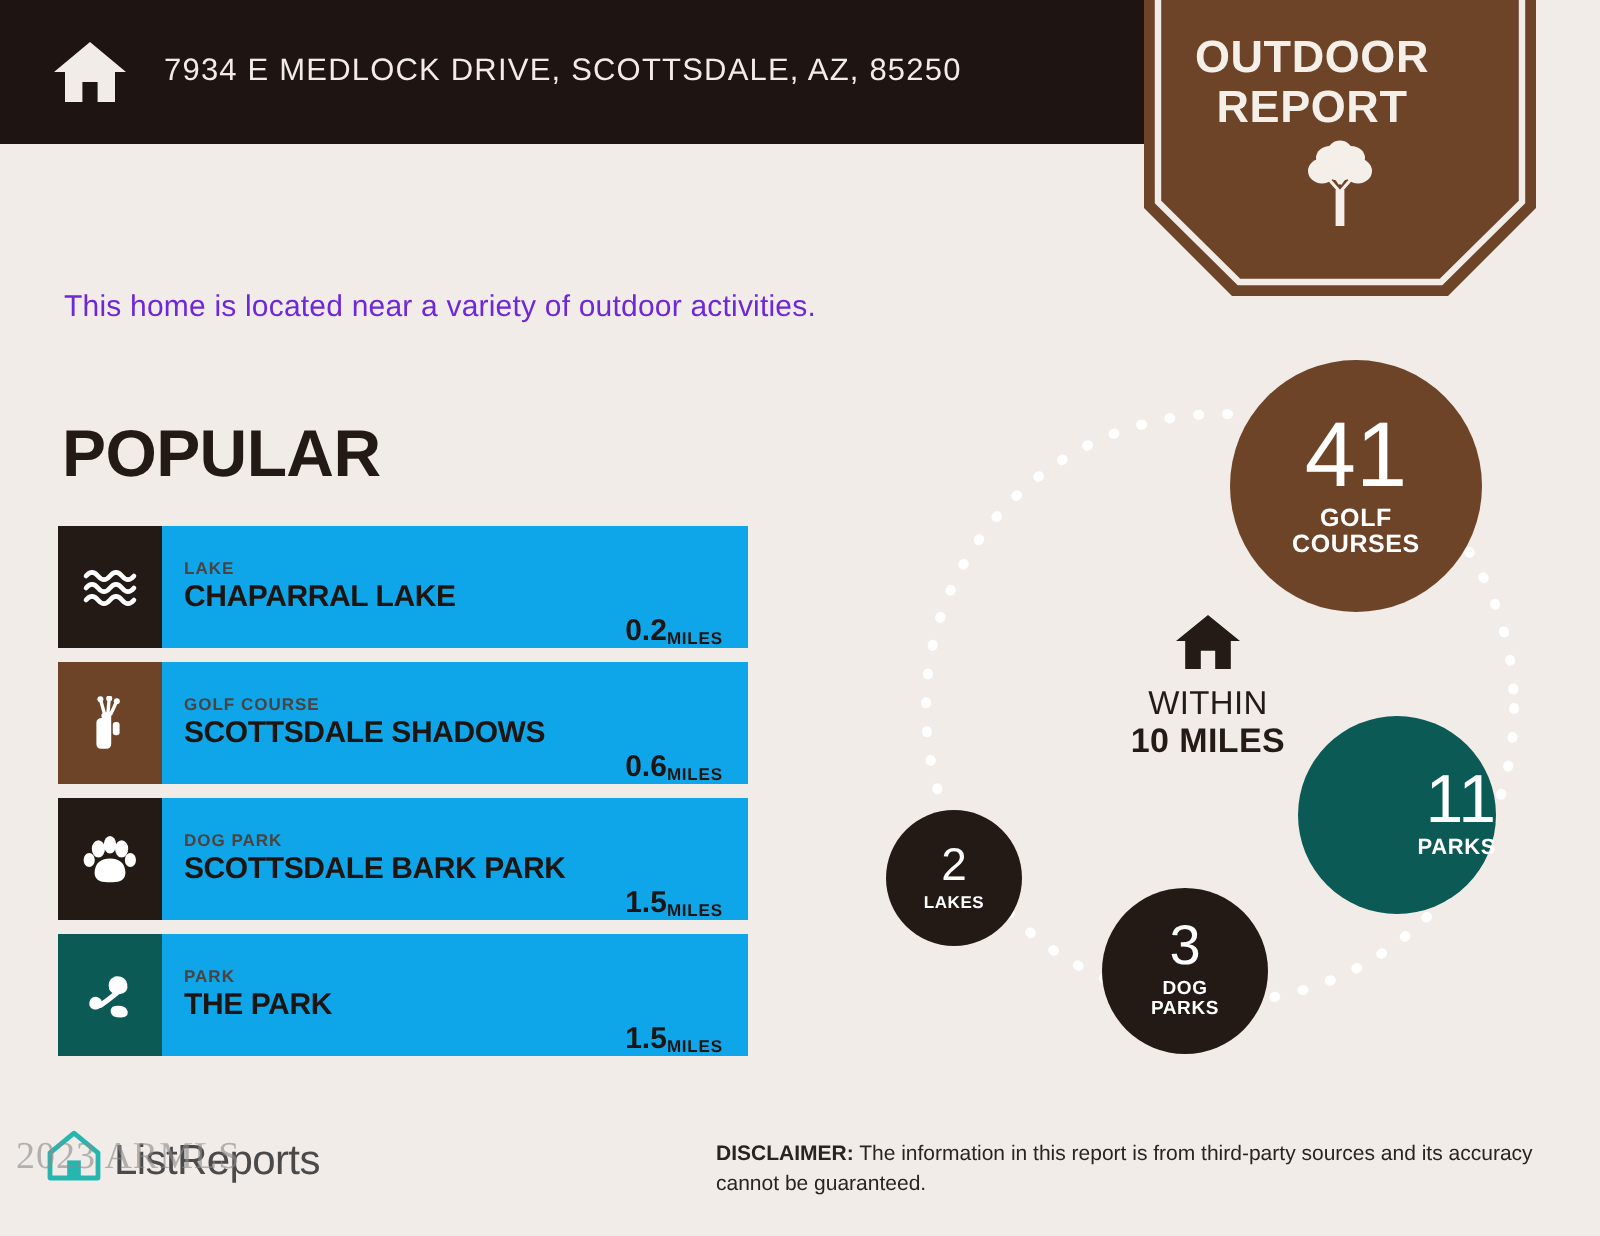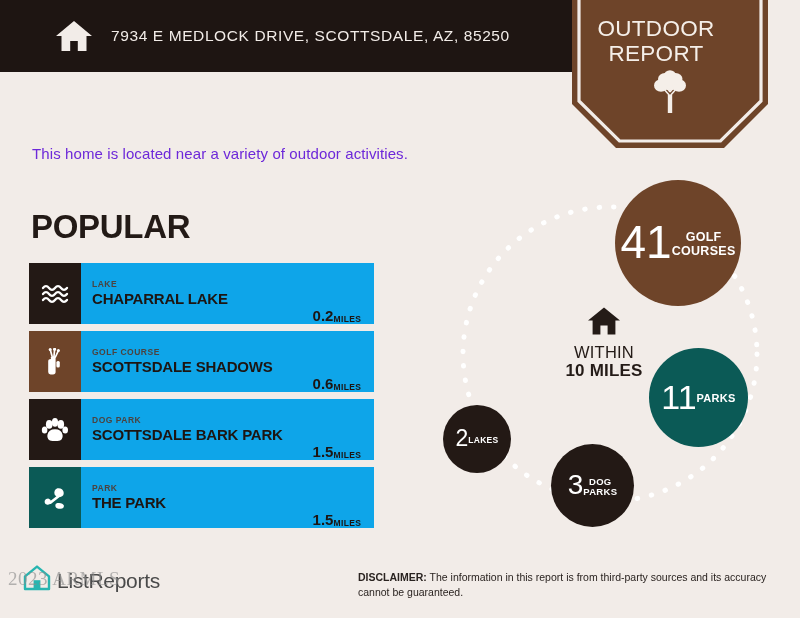--- a/index.html
+++ b/index.html
@@ -17,21 +17,20 @@
   }
 
   
   #header-bar {
     position: absolute;
     left: 0; top: 0;
     width: 764px; height: 72px;
     background: #1e1512;
     display: flex;
     align-items: center;
-    padding-left: 29px;
   }
   #header-home-icon {
     margin-left: 26px;
     width: 38px; height: 34px;
     display: block;
   }
   #header-address {
     margin-left: 18px;
     color: #f2ece8;
     font-size: 15.5px;
@@ -46,21 +45,21 @@
     left: 572px; top: 0;
     width: 196px; height: 148px;
   }
   #badge svg { display: block; width: 196px; height: 148px; }
   #badge-text {
     position: absolute;
     left: 0; top: 16px;
     width: 168px;
     text-align: center;
     color: #f5efe9;
-    font-weight: normal;
+    font-weight: bold;
     font-size: 22.5px;
     line-height: 1.12;
     letter-spacing: 0.3px;
     pointer-events: none;
   }
   #badge-line1 { display: block; }
   #badge-line2 { display: block; }
 
   
   #page-title {
@@ -164,20 +163,21 @@
   }
   #diagram-arc {
     position: absolute;
     left: 0; top: 0;
     width: 380px; height: 375px;
   }
   .stat-circle {
     position: absolute;
     border-radius: 50%;
     display: flex;
+    flex-direction: column;
     align-items: center;
     justify-content: center;
     color: #ffffff;
     text-align: center;
   }
   .stat-value {
     font-weight: 300;
     line-height: 0.95;
   }
   .stat-label {
@@ -186,22 +186,22 @@
     letter-spacing: 0.3px;
     margin-top: 3px;
   }
   #circle-golf {
     left: 195px; top: 12px;
     width: 126px; height: 126px;
   }
   #circle-golf .stat-value { font-size: 46px; }
   #circle-golf .stat-label { font-size: 12.5px; }
   #circle-parks {
-    left: 229px; top: 180px;
-    width: 99px; height: 99px;
+    left: 229px; top: 190px;
+    width: 99px; height: 99px; align-items: flex-end;
   }
   #circle-parks .stat-value { font-size: 34px; }
   #circle-parks .stat-label { font-size: 11px; }
   #circle-dogparks {
     left: 131px; top: 276px;
     width: 83px; height: 83px;
   }
   #circle-dogparks .stat-value { font-size: 28px; }
   #circle-dogparks .stat-label { font-size: 9.5px; }
   #circle-lakes {

